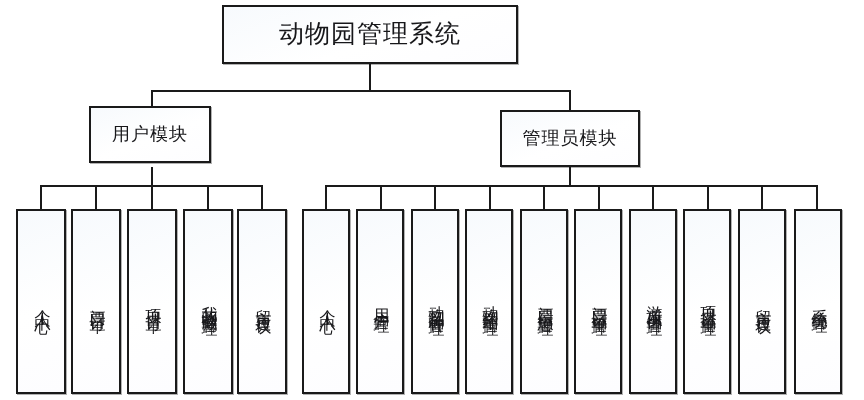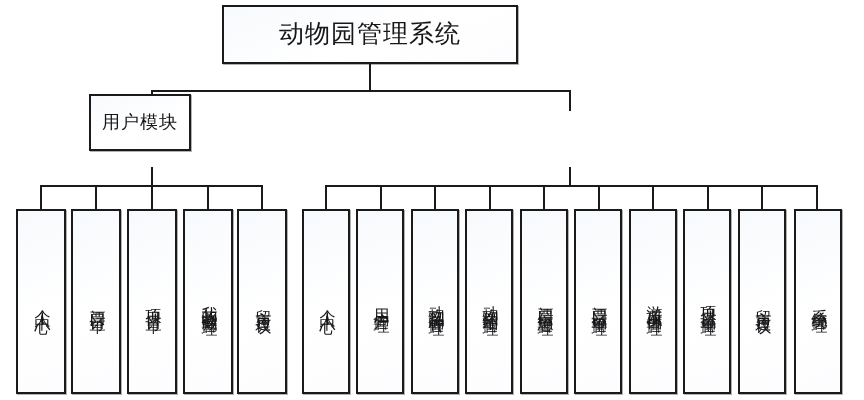--- a/index.html
+++ b/index.html
@@ -72,24 +72,27 @@
     <span>动物园管理系统</span>
   </div>
 
   <div class="line line-v" style="left:369px; top:62px; width:2px; height:29px;"></div>
 
   <div class="line line-h" style="left:151px; top:90px; width:420px; height:2px;"></div>
 
   <div class="line line-v" style="left:151px; top:90px; width:2px; height:21px;"></div>
   <div class="line line-v" style="left:569px; top:90px; width:2px; height:21px;"></div>
 
-  <div class="node node-branch" style="left:89px; top:94px; width:102px; height:57px;">
+  <div class="node node-branch" style="left:89px; top:106px; width:122px; height:57px;">
     <span>用户模块</span>
   </div>
 
+  <div class="node node-branch" style="left:500px; top:110px; width:140px; height:57px;">
+    <span>管理员模块</span>
+  </div>
 
   <div class="line line-v" style="left:151px; top:167px; width:2px; height:19px;"></div>
   <div class="line line-h" style="left:40px; top:185px; width:223px; height:2px;"></div>
 
   <div class="line line-v" style="left:40px; top:185px; width:2px; height:25px;"></div>
   <div class="line line-v" style="left:95px; top:185px; width:2px; height:25px;"></div>
   <div class="line line-v" style="left:151px; top:185px; width:2px; height:25px;"></div>
   <div class="line line-v" style="left:207px; top:185px; width:2px; height:25px;"></div>
   <div class="line line-v" style="left:261px; top:185px; width:2px; height:25px;"></div>
 

